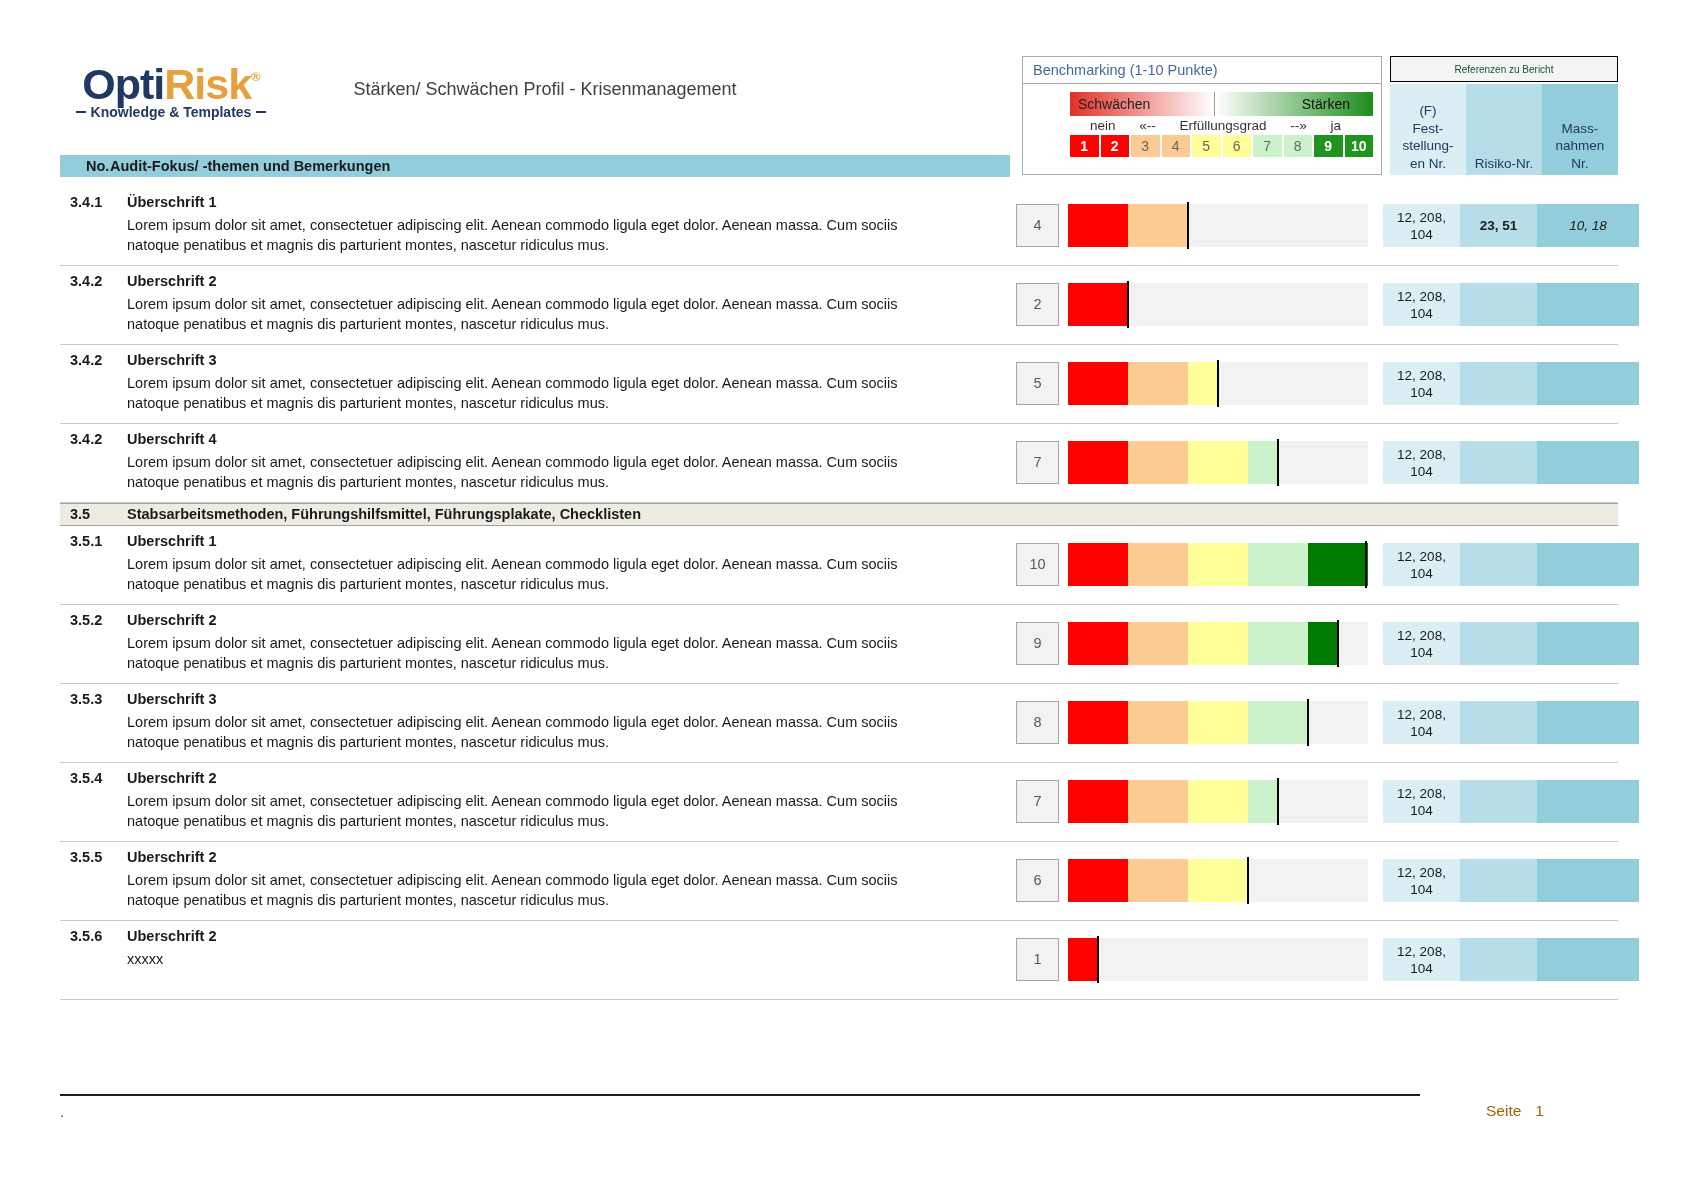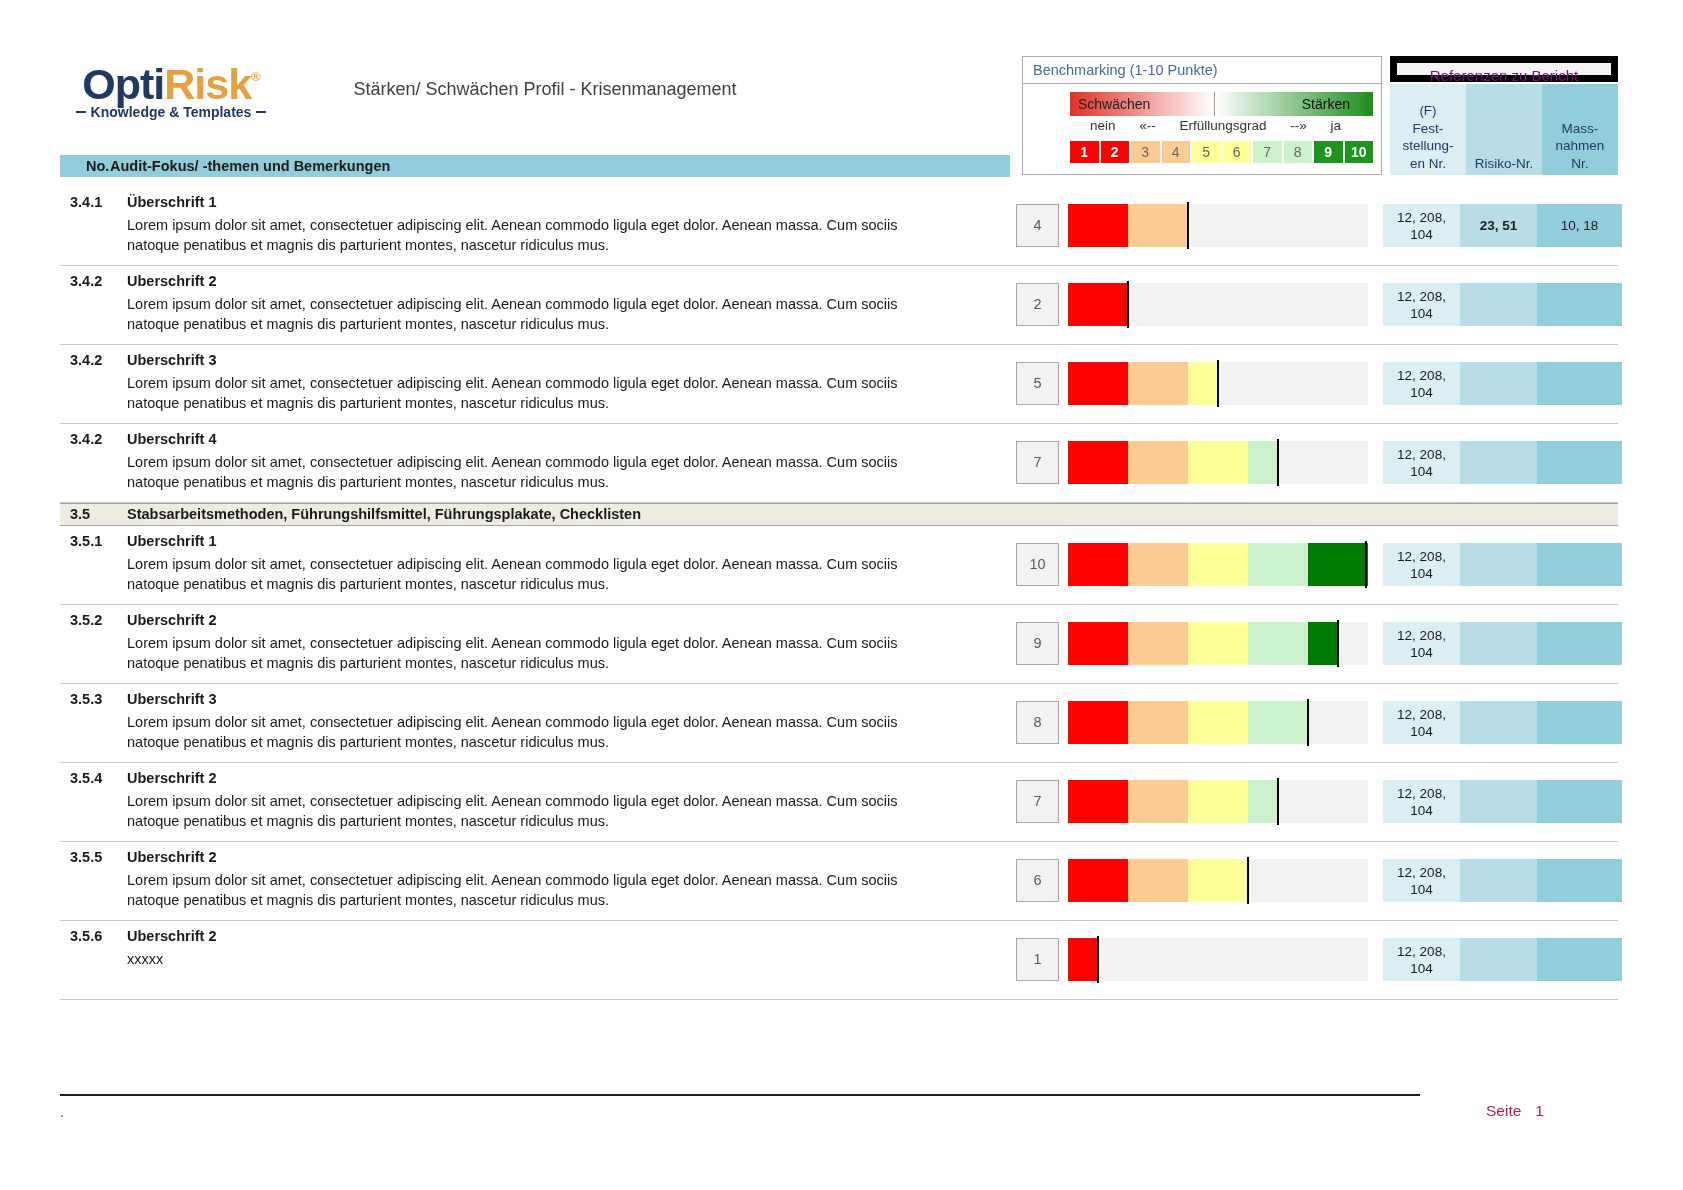--- a/index.html
+++ b/index.html
@@ -25,34 +25,34 @@
   .bm-panel { position:absolute; left:1022px; top:56px; width:360px; height:119px;
               border:1px solid #ABABAB; box-sizing:border-box; background:#fff; }
   .bm-title { height:26px; line-height:26px; padding-left:10px; font-size:14.5px;
               color:#44699C; border-bottom:1px solid #ABABAB; }
   .bm-body  { margin-left:47px; margin-right:8px; }
   .bm-grad  { display:flex; height:24px; margin-top:8px; font-size:14px; }
   .bm-weak  { flex:1; background:linear-gradient(to right,#E03228,#ffffff); line-height:24px; padding-left:8px; color:#222; }
   .bm-strong{ flex:1; background:linear-gradient(to right,#ffffff,#1E8C1E); line-height:24px;
               text-align:right; padding-right:23px; color:#111; border-left:1px solid #9a9a9a; }
   .bm-labels{ display:flex; align-items:center; justify-content:space-between; height:19px;
-              padding:0 32px 6px 20px; font-size:13.5px; color:#333; }
+              padding:0 32px 0 20px; font-size:13.5px; color:#333; }
   .bm-scale { display:flex; height:22px; }
   .bm-cell  { flex:1; text-align:center; line-height:22px; font-size:14px; color:#666;
               border-right:2px solid #ffffff; box-sizing:border-box; }
   .bm-cell:last-child { border-right:none; }
   .sc-red    { background:#FF0000; color:#ffffff; font-weight:bold; }
   .sc-orange { background:#FBCB93; }
   .sc-yellow { background:#FFFF99; }
   .sc-lgreen { background:#CCF2CC; }
   .sc-green  { background:#1E941E; color:#ffffff; font-weight:bold; }
   
   .ref-panel { position:absolute; left:1390px; top:56px; width:228px; }
-  .ref-title { border:7px solid #000000; background:#F4F4F4; height:26px; line-height:26px;
-               text-align:center; color:#701a75; font-size:15px; box-sizing:border-box; }
+  .ref-title { border:1px solid #000000; background:#F4F4F4; height:26px; line-height:26px;
+               text-align:center; color:#14532d; font-size:10px; box-sizing:border-box; }
   .ref-cols  { display:flex; margin-top:2px; height:91px; }
   .ref-col   { display:flex; align-items:flex-end; justify-content:center; padding-bottom:3px;
                box-sizing:border-box; }
   .ref-col span { white-space:pre-line; text-align:center; font-size:13.5px; line-height:17.5px; color:#1F3864; }
   .ref-c1 { width:76px; background:#DAEEF3; }
   .ref-c2 { width:76px; background:#B6DDE8; }
   .ref-c3 { width:76px; background:#92CDDC; }
   
   .thead-band { position:absolute; left:60px; top:155px; width:950px; height:22px;
                 background:#92CDDC; font-weight:bold; font-size:14.5px; line-height:22px; }
@@ -75,24 +75,24 @@
              border:1px solid #A6A6A6; background:#F2F2F2; color:#595959;
              text-align:center; line-height:41px; font-size:14.5px; }
   .r-bar  { position:absolute; left:1008px; top:17px; width:300px; height:43px; background:#F2F2F2; }
   .r-bar .seg    { position:absolute; top:0; height:43px; width:30px; }
   .r-bar .marker { position:absolute; top:-2px; height:47px; width:2px; background:#000; }
   .r-cell { position:absolute; top:17px; height:43px; display:flex; align-items:center;
             justify-content:center; text-align:center; font-size:13.5px; line-height:17px;
             box-sizing:border-box; padding:0 5px; color:#1a1a1a; }
   .r-fest   { left:1323px; width:77px; background:#DAEEF3; }
   .r-risiko { left:1400px; width:77px; background:#B6DDE8;font-weight:bold; }
-  .r-mass   { left:1477px; width:85px; background:#92CDDC; }
+  .r-mass   { left:1477px; width:102px; background:#92CDDC;font-style:italic; }
   
   .footer-line { position:absolute; left:60px; top:1094px; width:1360px; height:2px; background:#1f1f1f; }
-  .footer-page { position:absolute; left:1486px; top:1102px; font-size:15.5px; color:#be185d; }
+  .footer-page { position:absolute; left:1486px; top:1102px; font-size:15.5px; color:#a16207; }
   .footer-page .num { margin-left:14px; }
   .footer-dot  { position:absolute; left:60px; top:1104px; font-size:14px; color:#333; }
 </style>
 </head>
 <body>
 
 <div class="page">
 
   <div class="logo">
     <div class="logo-name"><span class="logo-opti">Opti</span><span class="logo-risk">Risk</span><span class="logo-reg">®</span></div>

